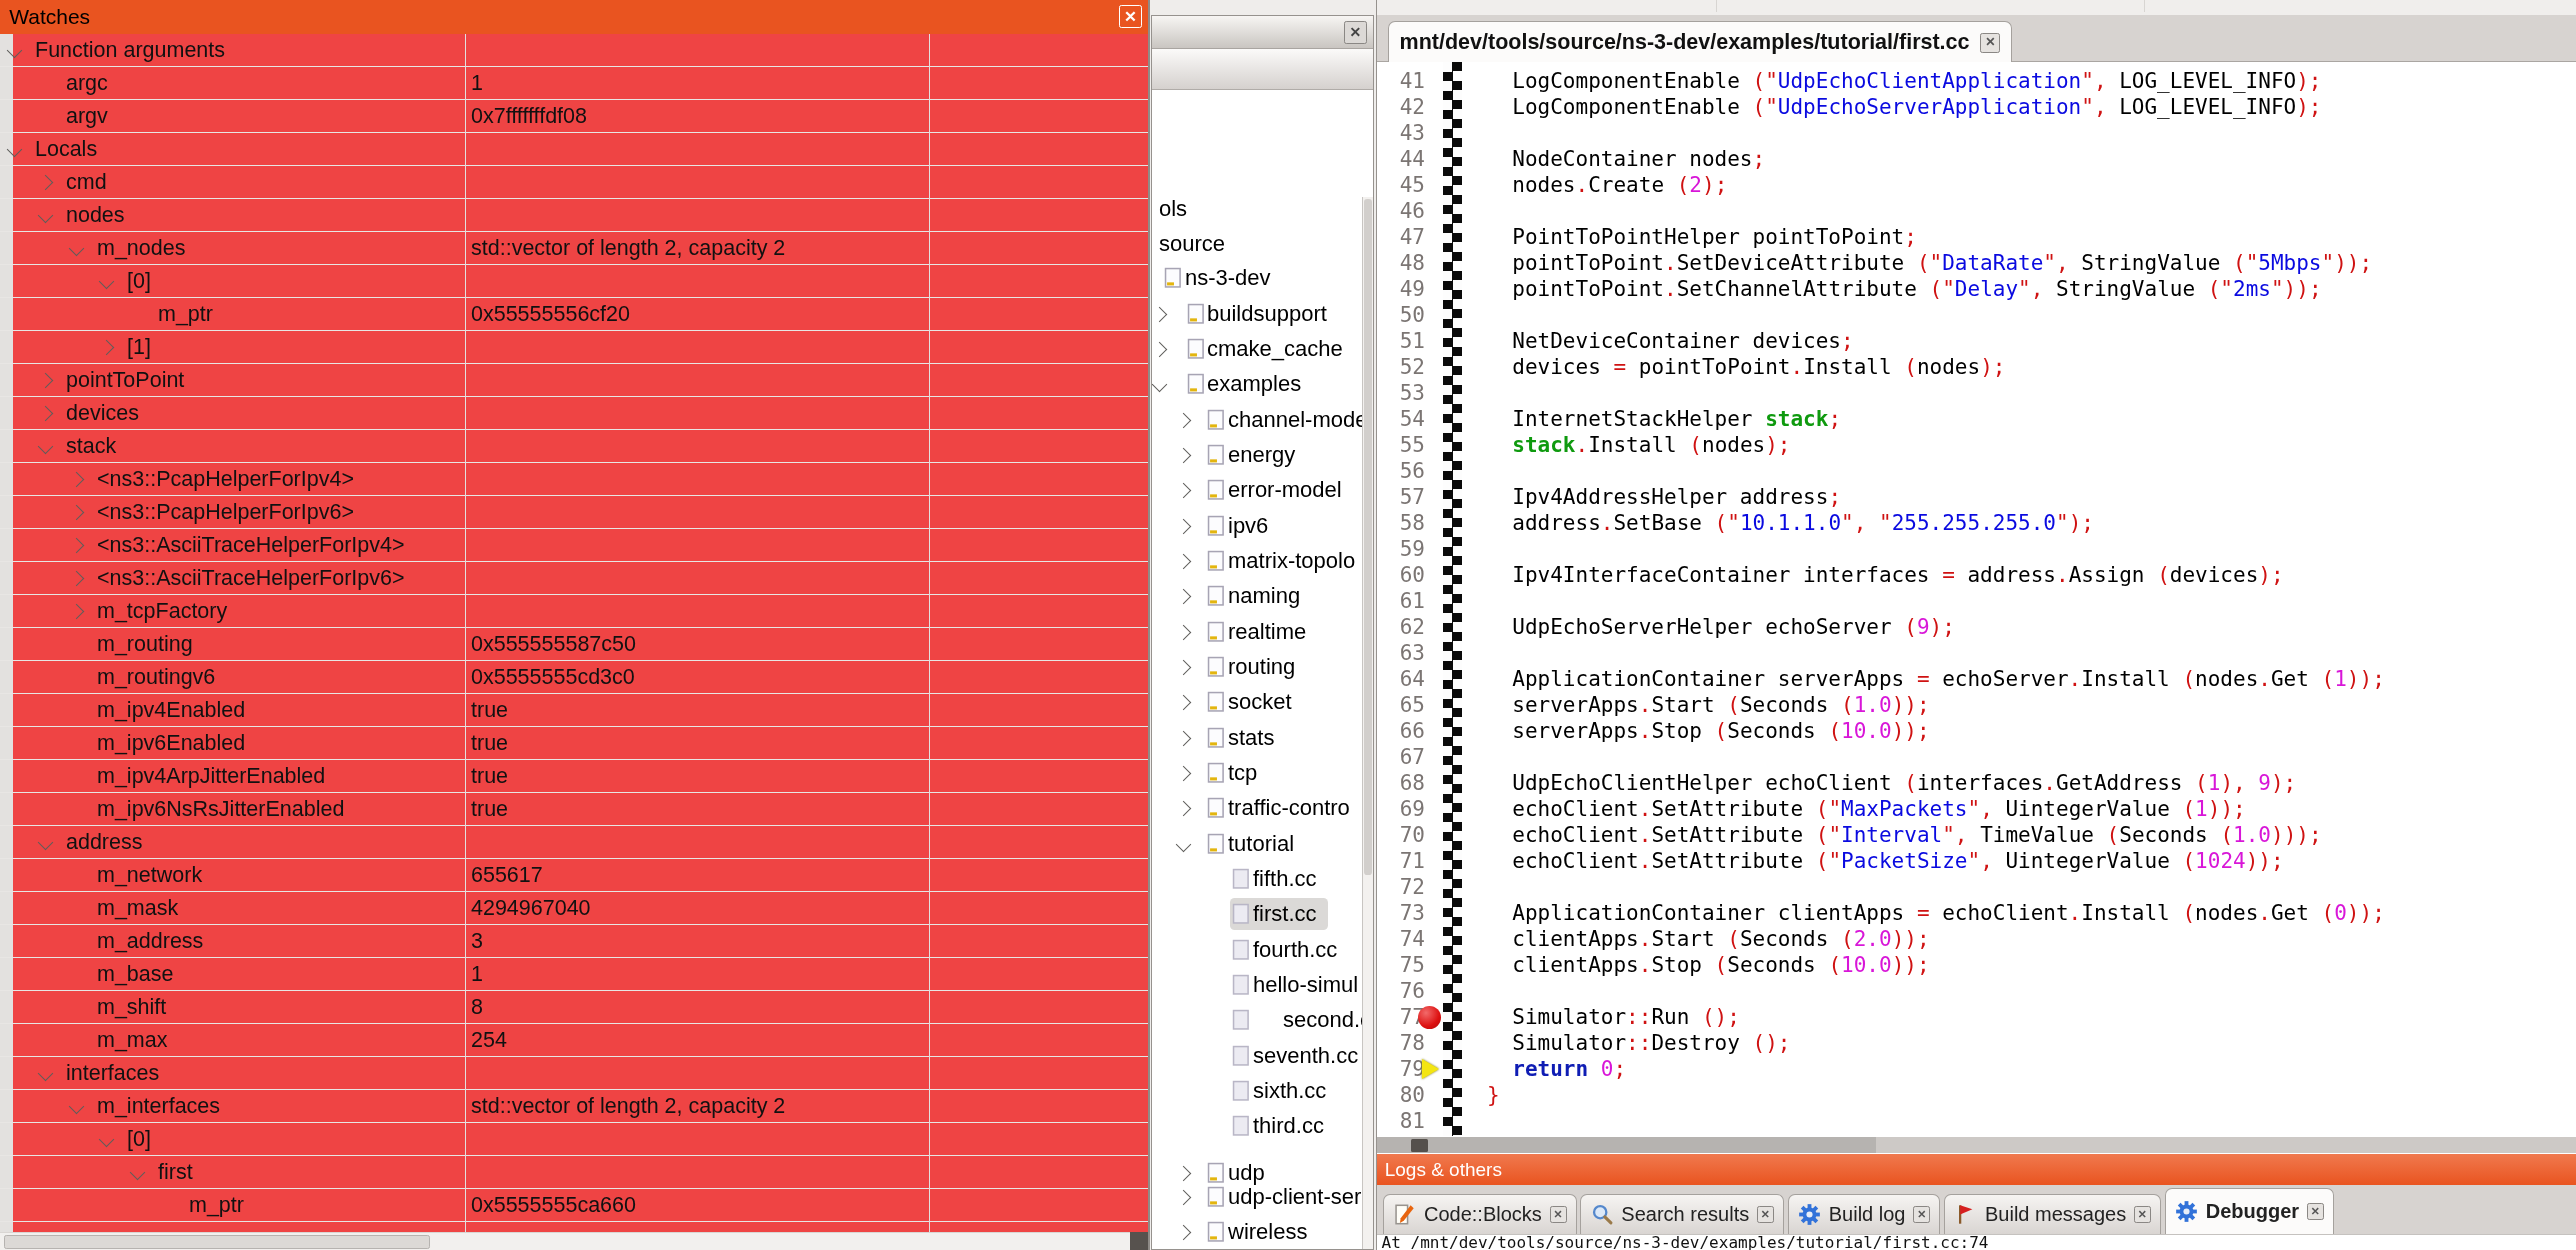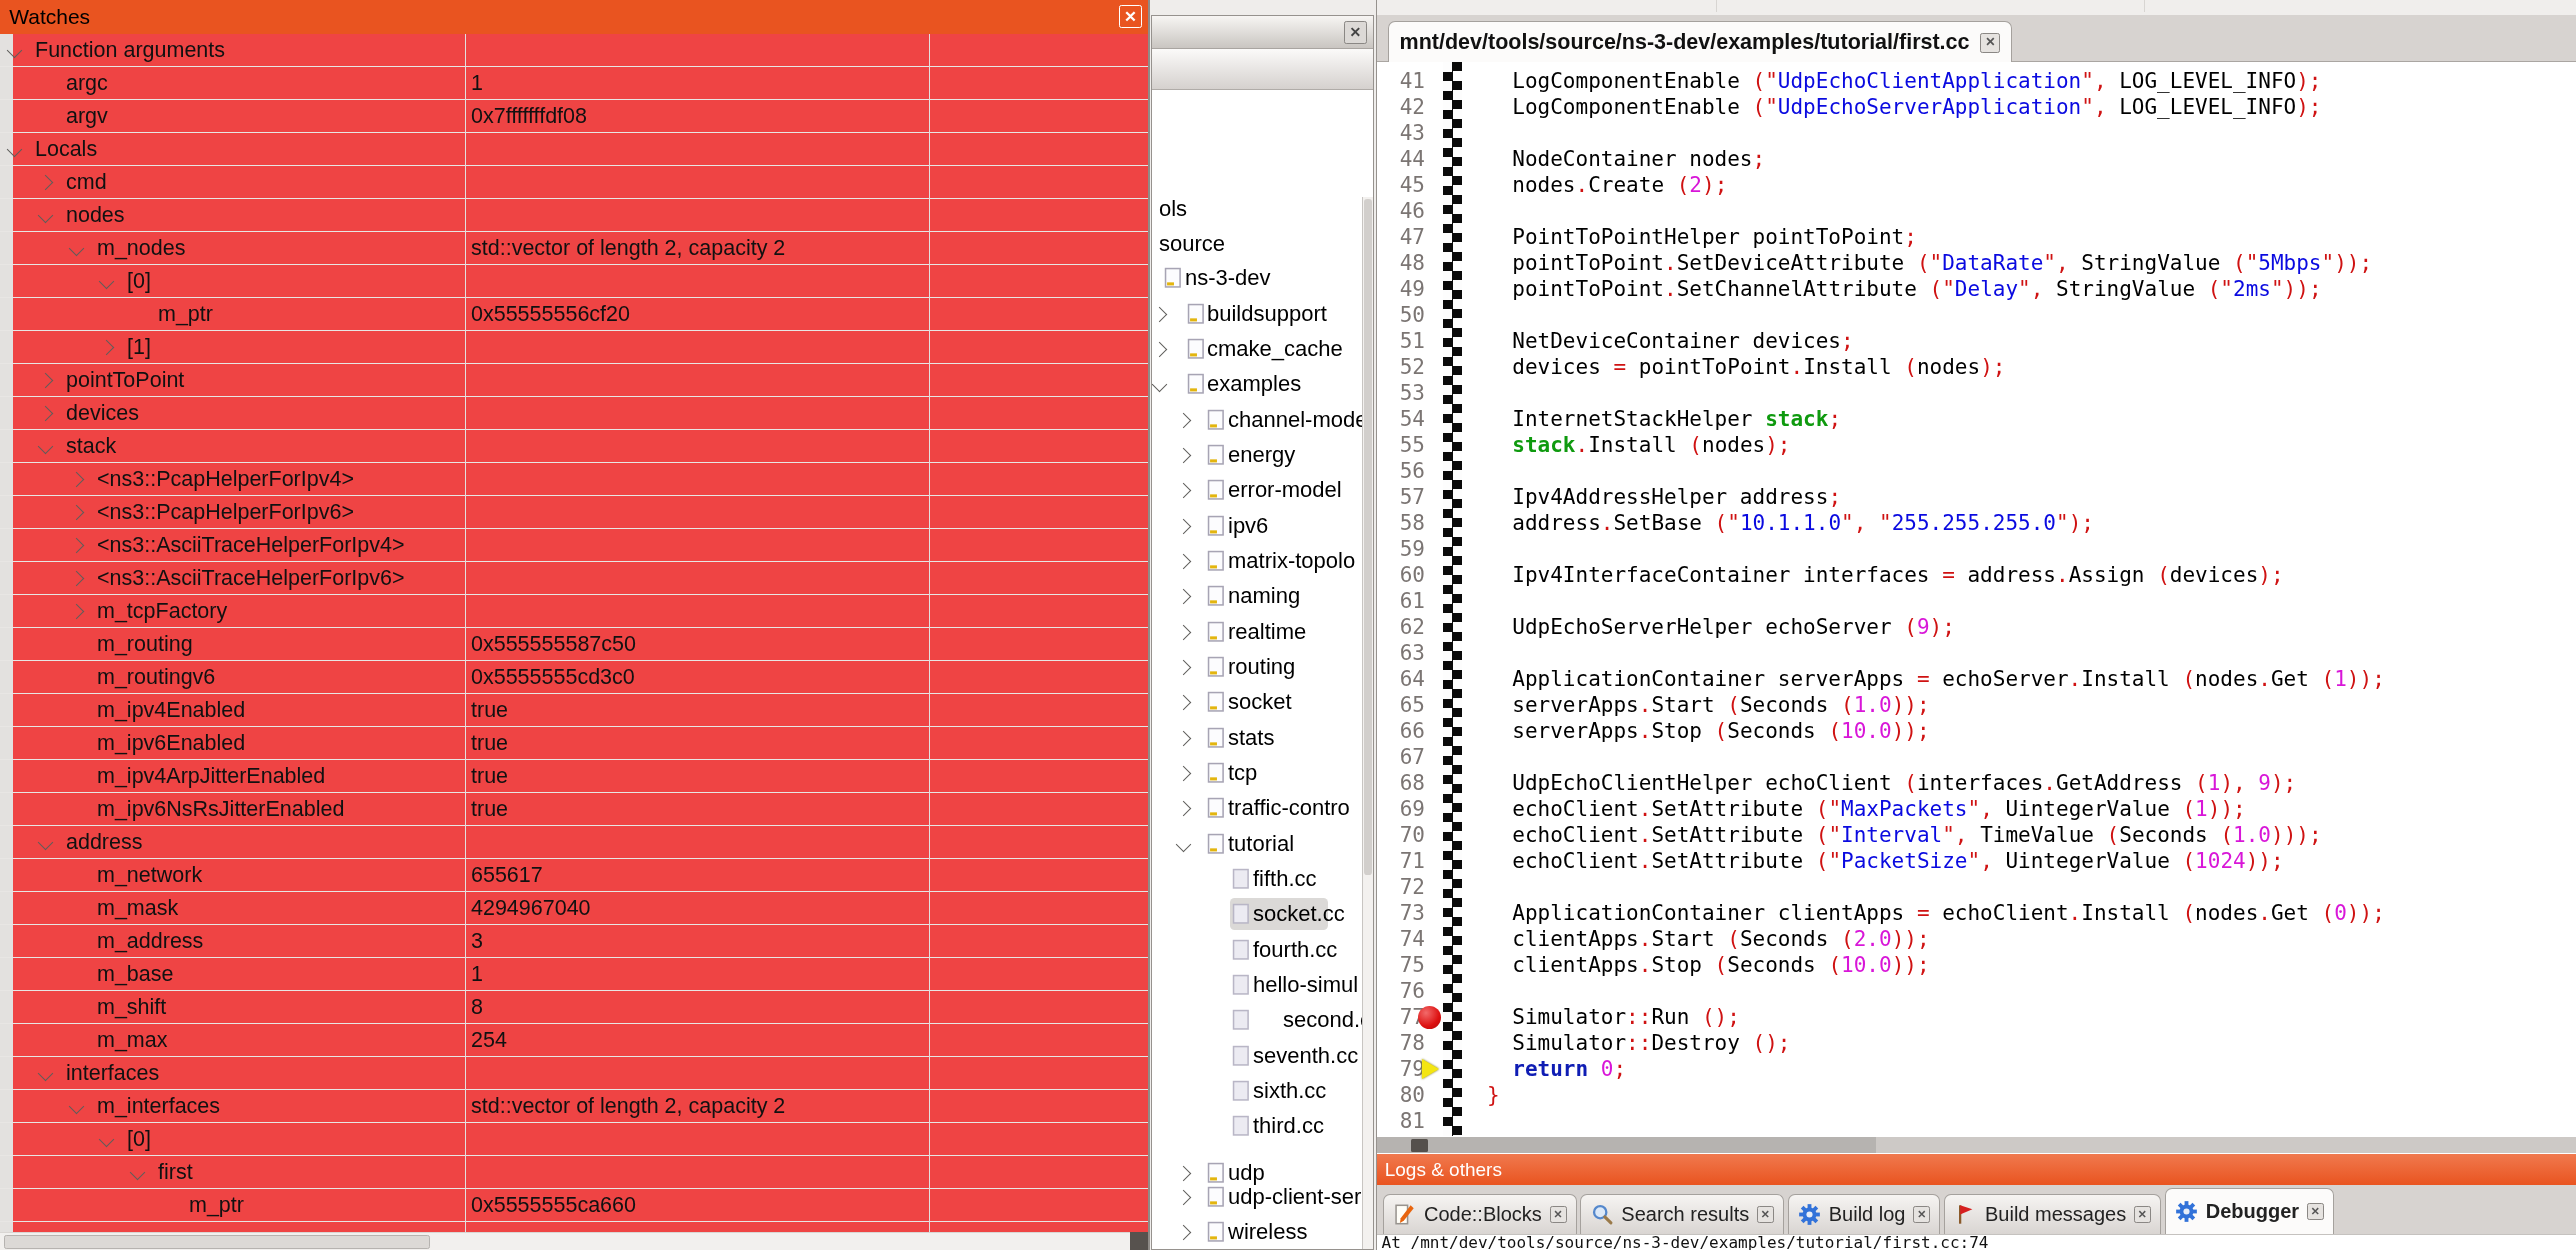--- a/index.html
+++ b/index.html
@@ -394,21 +394,21 @@
         <div class="micon" style="left: 80px;"><svg width="18.4" height="21.5" viewBox="0 0 24 28">
             <rect x="2" y="2" width="19" height="24" fill="#ecebf2" stroke="#b9b6c6" stroke-width="2"></rect>
           </svg></div>
         <div class="mlabel" style="left: 101px;">fifth.cc</div>
       </div>
       <div class="mrow" style="top: 807px;">
         <div class="msel" style="left: 78px; width: 98px;"></div>
         <div class="micon" style="left: 80px;"><svg width="18.4" height="21.5" viewBox="0 0 24 28">
             <rect x="2" y="2" width="19" height="24" fill="#ecebf2" stroke="#b9b6c6" stroke-width="2"></rect>
           </svg></div>
-        <div class="mlabel" style="left: 101px;">socket.cc</div>
+        <div class="mlabel" style="left: 101px;">first.cc</div>
       </div>
       <div class="mrow" style="top: 843px;">
         <div class="micon" style="left: 80px;"><svg width="18.4" height="21.5" viewBox="0 0 24 28">
             <rect x="2" y="2" width="19" height="24" fill="#ecebf2" stroke="#b9b6c6" stroke-width="2"></rect>
           </svg></div>
         <div class="mlabel" style="left: 101px;">fourth.cc</div>
       </div>
       <div class="mrow" style="top: 878px;">
         <div class="micon" style="left: 80px;"><svg width="18.4" height="21.5" viewBox="0 0 24 28">
             <rect x="2" y="2" width="19" height="24" fill="#ecebf2" stroke="#b9b6c6" stroke-width="2"></rect>

